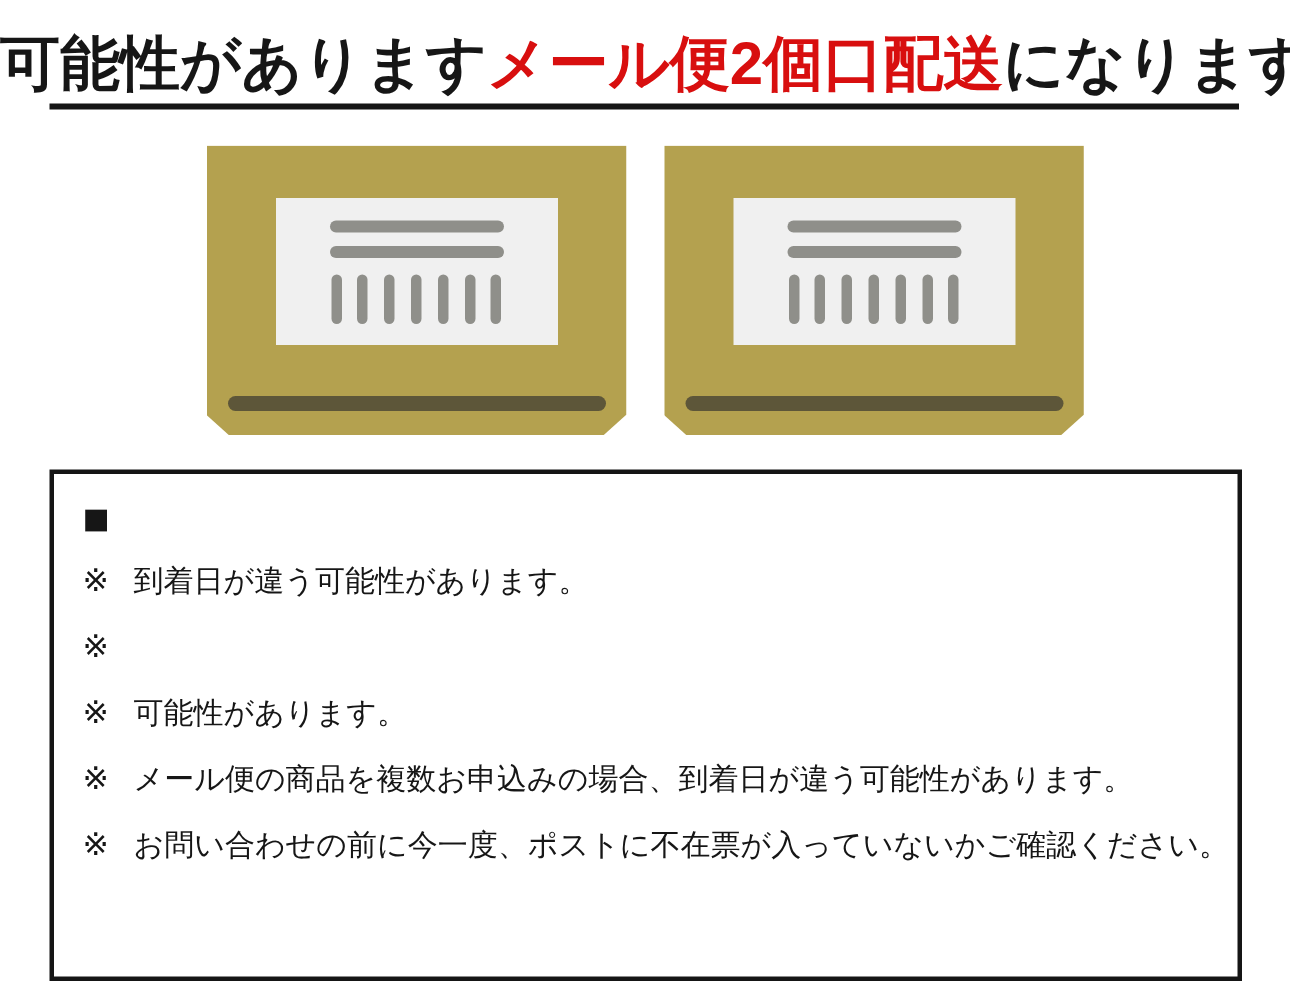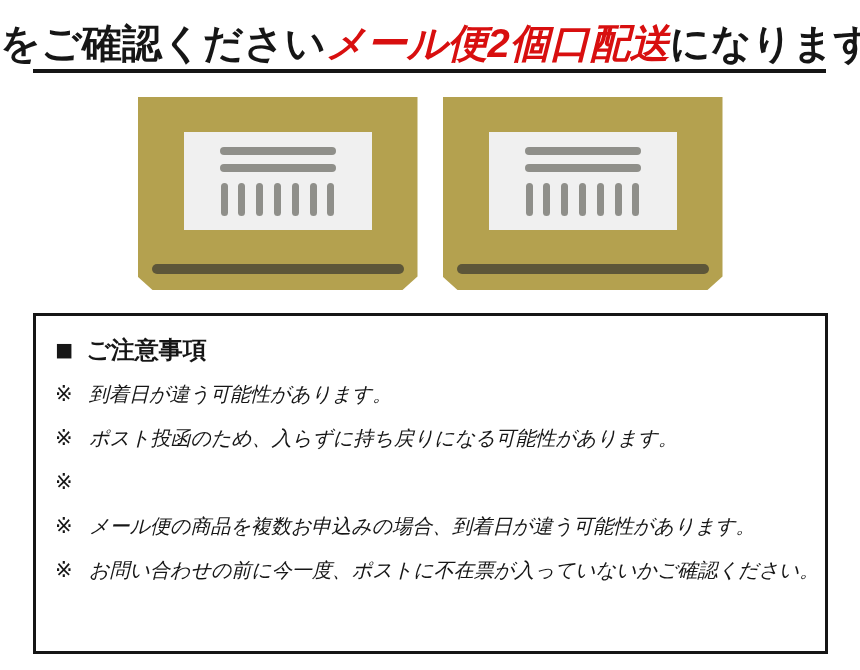--- a/index.html
+++ b/index.html
@@ -17,21 +17,21 @@
     font-family:"Liberation Sans","DejaVu Sans",sans-serif;
   }
 
   
   .header{
     position:absolute;top:21px;left:0;width:860px;
     text-align:center;white-space:nowrap;
     font-size:40px;font-weight:900;line-height:44px;
     color:var(--text-black);letter-spacing:0px;
   }
-  .header .hl{color:var(--highlight-red);font-style:italic;}
+  .header .hl{color:var(--highlight-red);}
   .header-underline{
     position:absolute;left:33px;top:69px;width:793px;height:4px;
     background:#151515;
   }
 
   
   .envelopes{
     position:absolute;top:97px;left:0;width:860px;
     display:flex;justify-content:center;gap:25px;
   }
@@ -70,26 +70,26 @@
     display:flex;align-items:center;gap:13px;
     margin:4px 0 14px 0;
     font-size:24px;font-weight:bold;line-height:30px;color:var(--text-black);
   }
   .notice-heading .sq{font-size:30px;line-height:24px;}
   .notice-item{
     display:flex;gap:9px;margin-bottom:14px;
     font-size:20px;line-height:30px;color:var(--text-black);
   }
   .notice-item .marker{flex:none;width:25px;font-size:21px;}
-  .notice-item .line{white-space:nowrap;font-style:italic;}
+  .notice-item .line{white-space:nowrap;}
 </style>
 </head>
 <body>
 
-<div class="header"><span>をご確認ください</span><span class="hl">メール便2個口配送</span><span>になります。</span></div>
+<div class="header"><span>可能性があります</span><span class="hl">メール便2個口配送</span><span>になります。</span></div>
 <div class="header-underline"></div>
 
 <div class="envelopes">
 
   <div class="envelope">
     <div class="env-label">
       <div class="hbar hbar1"></div>
       <div class="hbar hbar2"></div>
       <div class="vbars">
         <div class="vbar"></div>
@@ -120,40 +120,37 @@
     </div>
     <div class="env-flap"></div>
   </div>
 
 </div>
 
 <div class="notice-box">
 
   <div class="notice-heading">
     <span class="sq">■</span>
-    <span>ご注意事項</span>
   </div>
 
   <div class="notice-item">
     <span class="marker">※</span>
     <div class="lines">
       <div class="line">到着日が違う可能性があります。</div>
     </div>
   </div>
 
   <div class="notice-item">
     <span class="marker">※</span>
-    <div class="lines">
-      <div class="line">ポスト投函のため、入らずに持ち戻りになる可能性があります。</div>
-    </div>
   </div>
 
   <div class="notice-item">
     <span class="marker">※</span>
     <div class="lines">
+      <div class="line">可能性があります。</div>
     </div>
   </div>
 
   <div class="notice-item">
     <span class="marker">※</span>
     <div class="lines">
       <div class="line">メール便の商品を複数お申込みの場合、到着日が違う可能性があります。</div>
     </div>
   </div>
 

